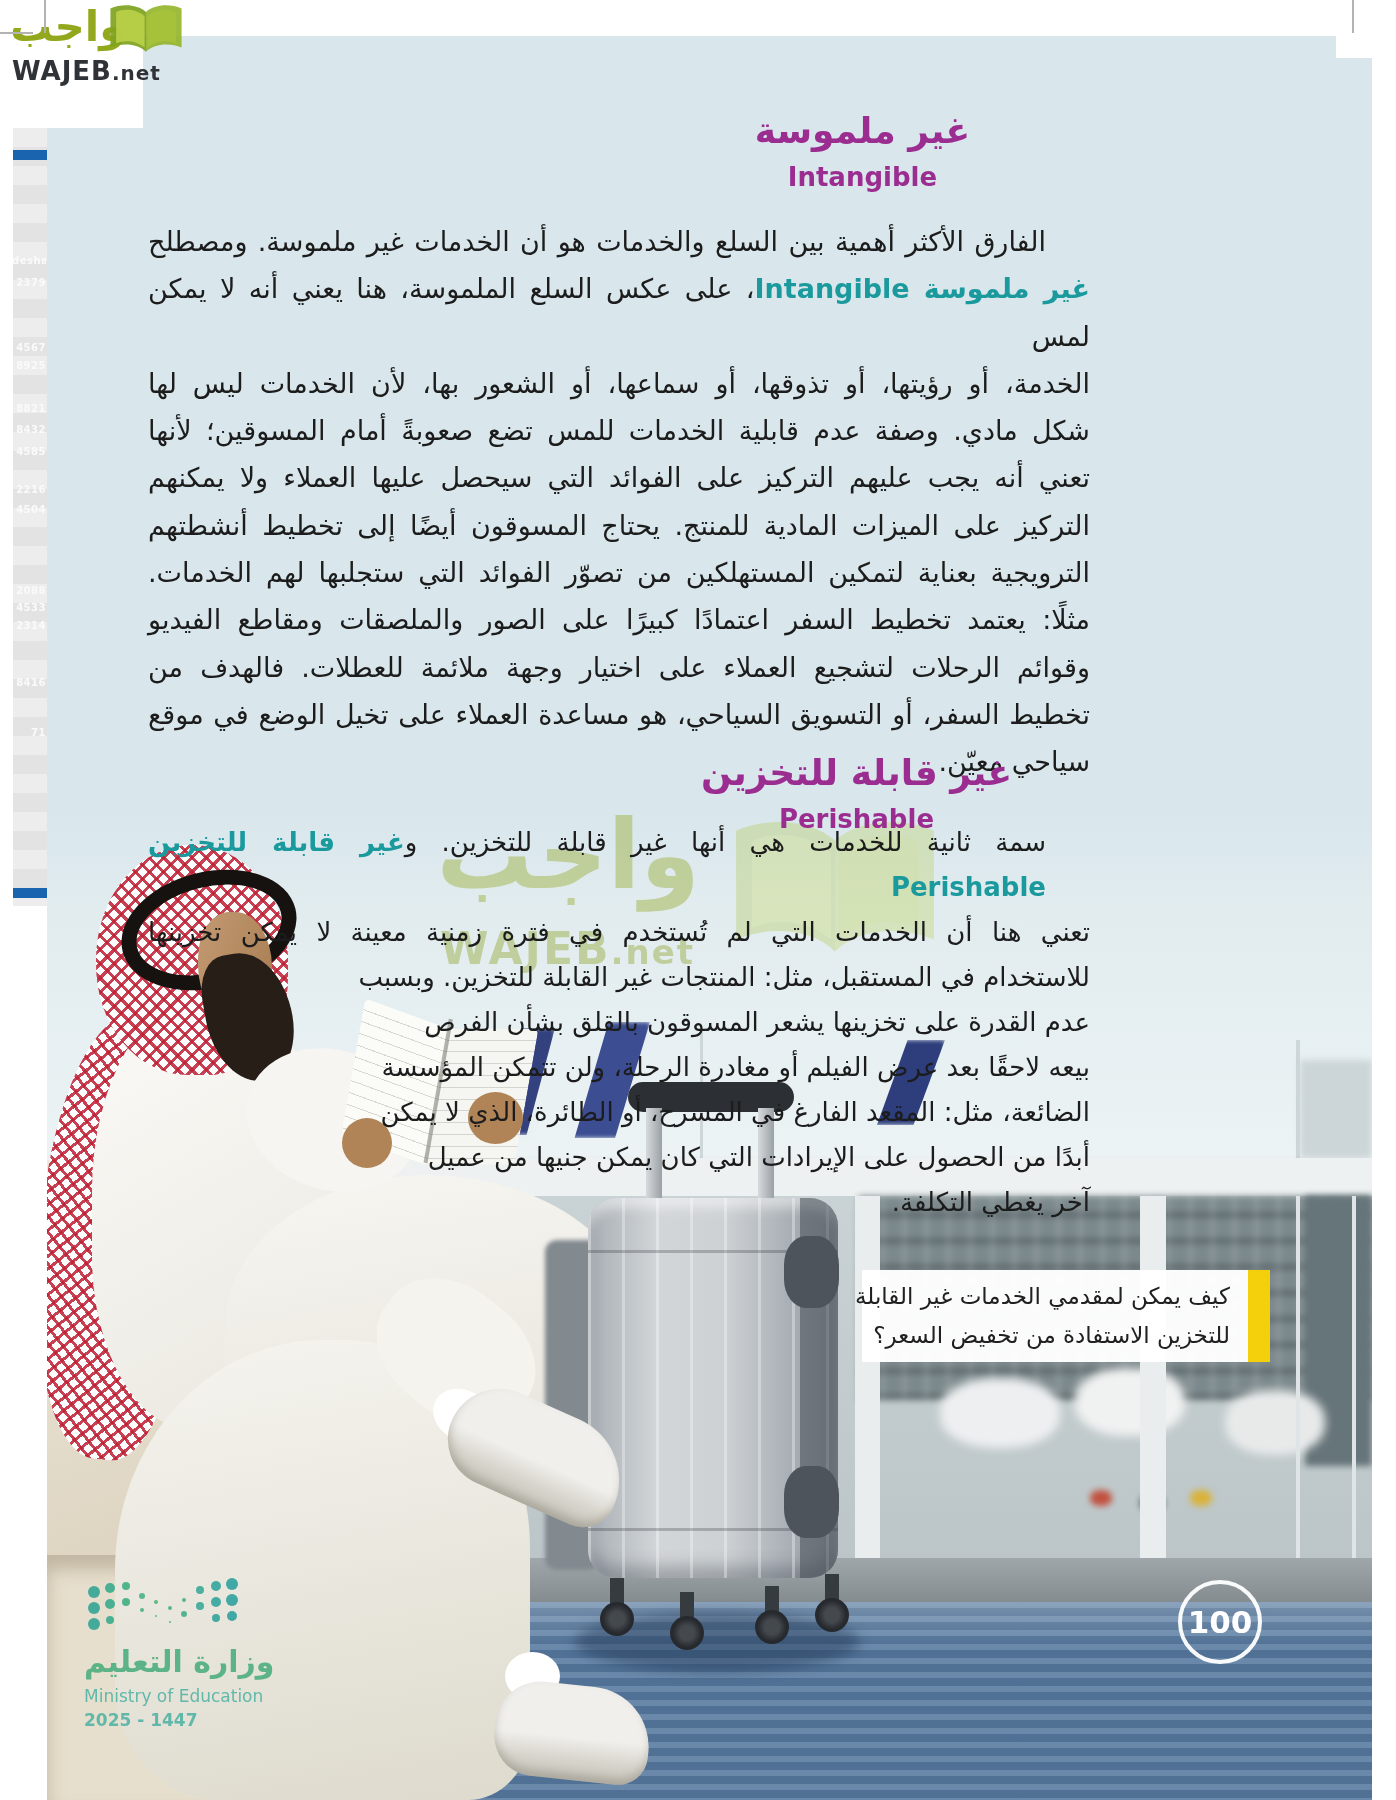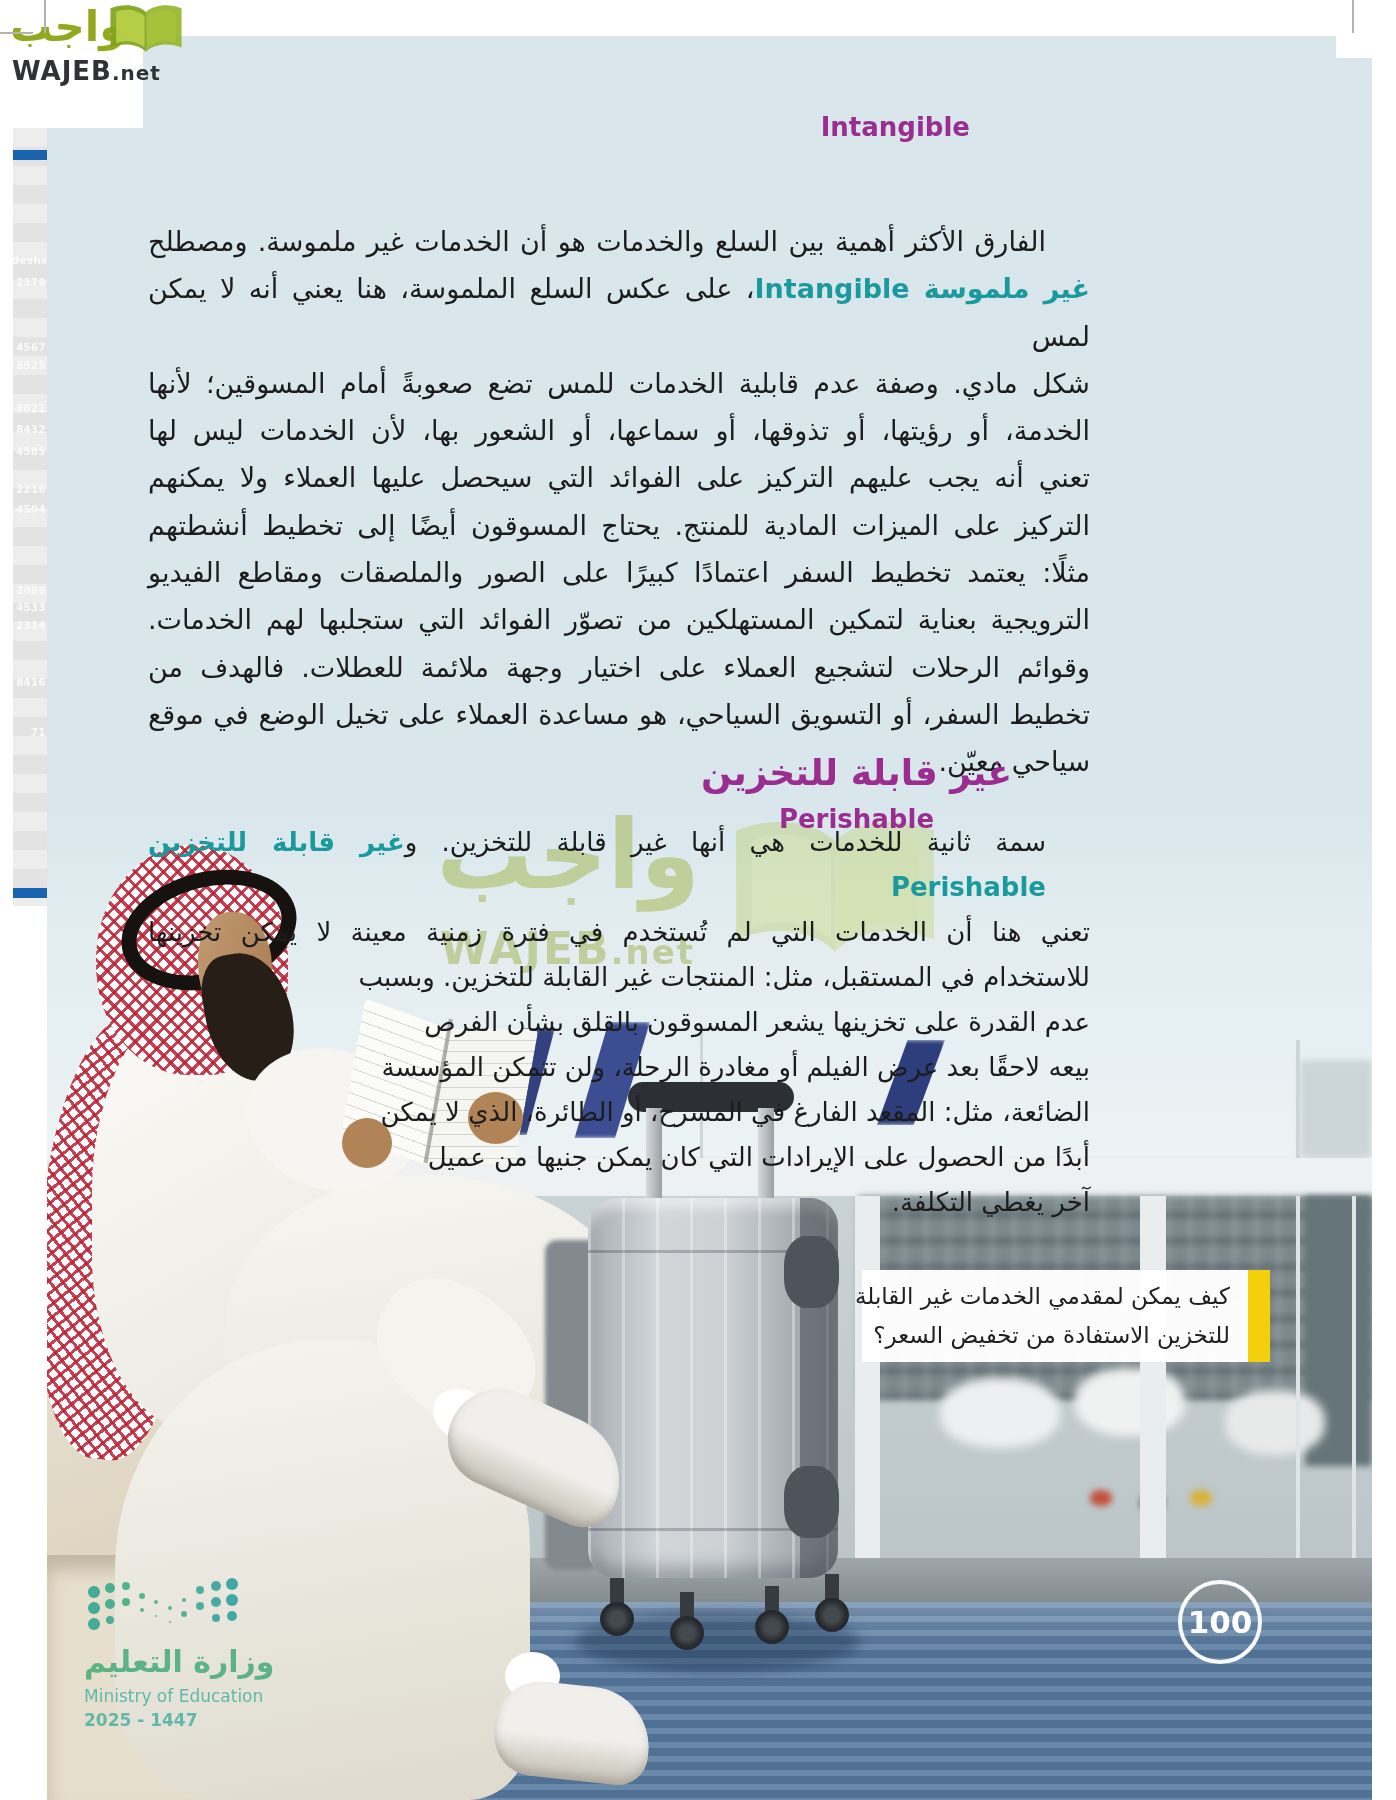--- a/index.html
+++ b/index.html
@@ -270,32 +270,33 @@
     <div class="wm-en"><span>WAJEB</span><span class="tld">.net</span></div>
     <svg class="book-svg" style="left:255px;top:8px;opacity:.9" width="250" height="178" viewBox="0 0 120 90">
       <path d="M60 14 C48 3 26 2 10 9 L10 64 C26 57 48 58 60 70 Z" fill="#a9c23c" opacity="0.8"></path>
       <path d="M60 14 C72 3 94 2 110 9 L110 64 C94 57 72 58 60 70 Z" fill="#b8cc4a" opacity="0.8"></path>
       <path d="M58 20 C46 10 30 9 18 14 L18 58 C30 53 46 54 58 64 Z" fill="#c9d96a" opacity="0.9"></path>
       <path d="M62 20 C74 10 90 9 102 14 L102 58 C90 53 74 54 62 64 Z" fill="#bfd158" opacity="0.9"></path>
     </svg>
   </div>
 
   <div class="h-block" style="top:106px;right:426px">
+    <div class="h-ar">غير ملموسة</div>
     <div class="h-en">Intangible</div>
   </div>
 
   <div class="para p1" style="top:218px">
     <div class="bline indent">الفارق الأكثر أهمية بين السلع والخدمات هو أن الخدمات غير ملموسة. ومصطلح</div>
     <div class="bline"><span class="teal">غير ملموسة Intangible</span><span>، على عكس السلع الملموسة، هنا يعني أنه لا يمكن لمس</span></div>
+    <div class="bline">الخدمة، أو رؤيتها، أو تذوقها، أو سماعها، أو الشعور بها، لأن الخدمات ليس لها</div>
     <div class="bline">شكل مادي. وصفة عدم قابلية الخدمات للمس تضع صعوبةً أمام المسوقين؛ لأنها</div>
-    <div class="bline">الخدمة، أو رؤيتها، أو تذوقها، أو سماعها، أو الشعور بها، لأن الخدمات ليس لها</div>
     <div class="bline">تعني أنه يجب عليهم التركيز على الفوائد التي سيحصل عليها العملاء ولا يمكنهم</div>
     <div class="bline">التركيز على الميزات المادية للمنتج. يحتاج المسوقون أيضًا إلى تخطيط أنشطتهم</div>
+    <div class="bline">الترويجية بعناية لتمكين المستهلكين من تصوّر الفوائد التي ستجلبها لهم الخدمات.</div>
     <div class="bline">مثلًا: يعتمد تخطيط السفر اعتمادًا كبيرًا على الصور والملصقات ومقاطع الفيديو</div>
-    <div class="bline">الترويجية بعناية لتمكين المستهلكين من تصوّر الفوائد التي ستجلبها لهم الخدمات.</div>
     <div class="bline">وقوائم الرحلات لتشجيع العملاء على اختيار وجهة ملائمة للعطلات. فالهدف من</div>
     <div class="bline">تخطيط السفر، أو التسويق السياحي، هو مساعدة العملاء على تخيل الوضع في موقع</div>
     <div class="bline natural">سياحي معيّن.</div>
   </div>
 
   <div class="h-block" style="top:748px;right:384px">
     <div class="h-ar">غير قابلة للتخزين</div>
     <div class="h-en">Perishable</div>
   </div>
 

